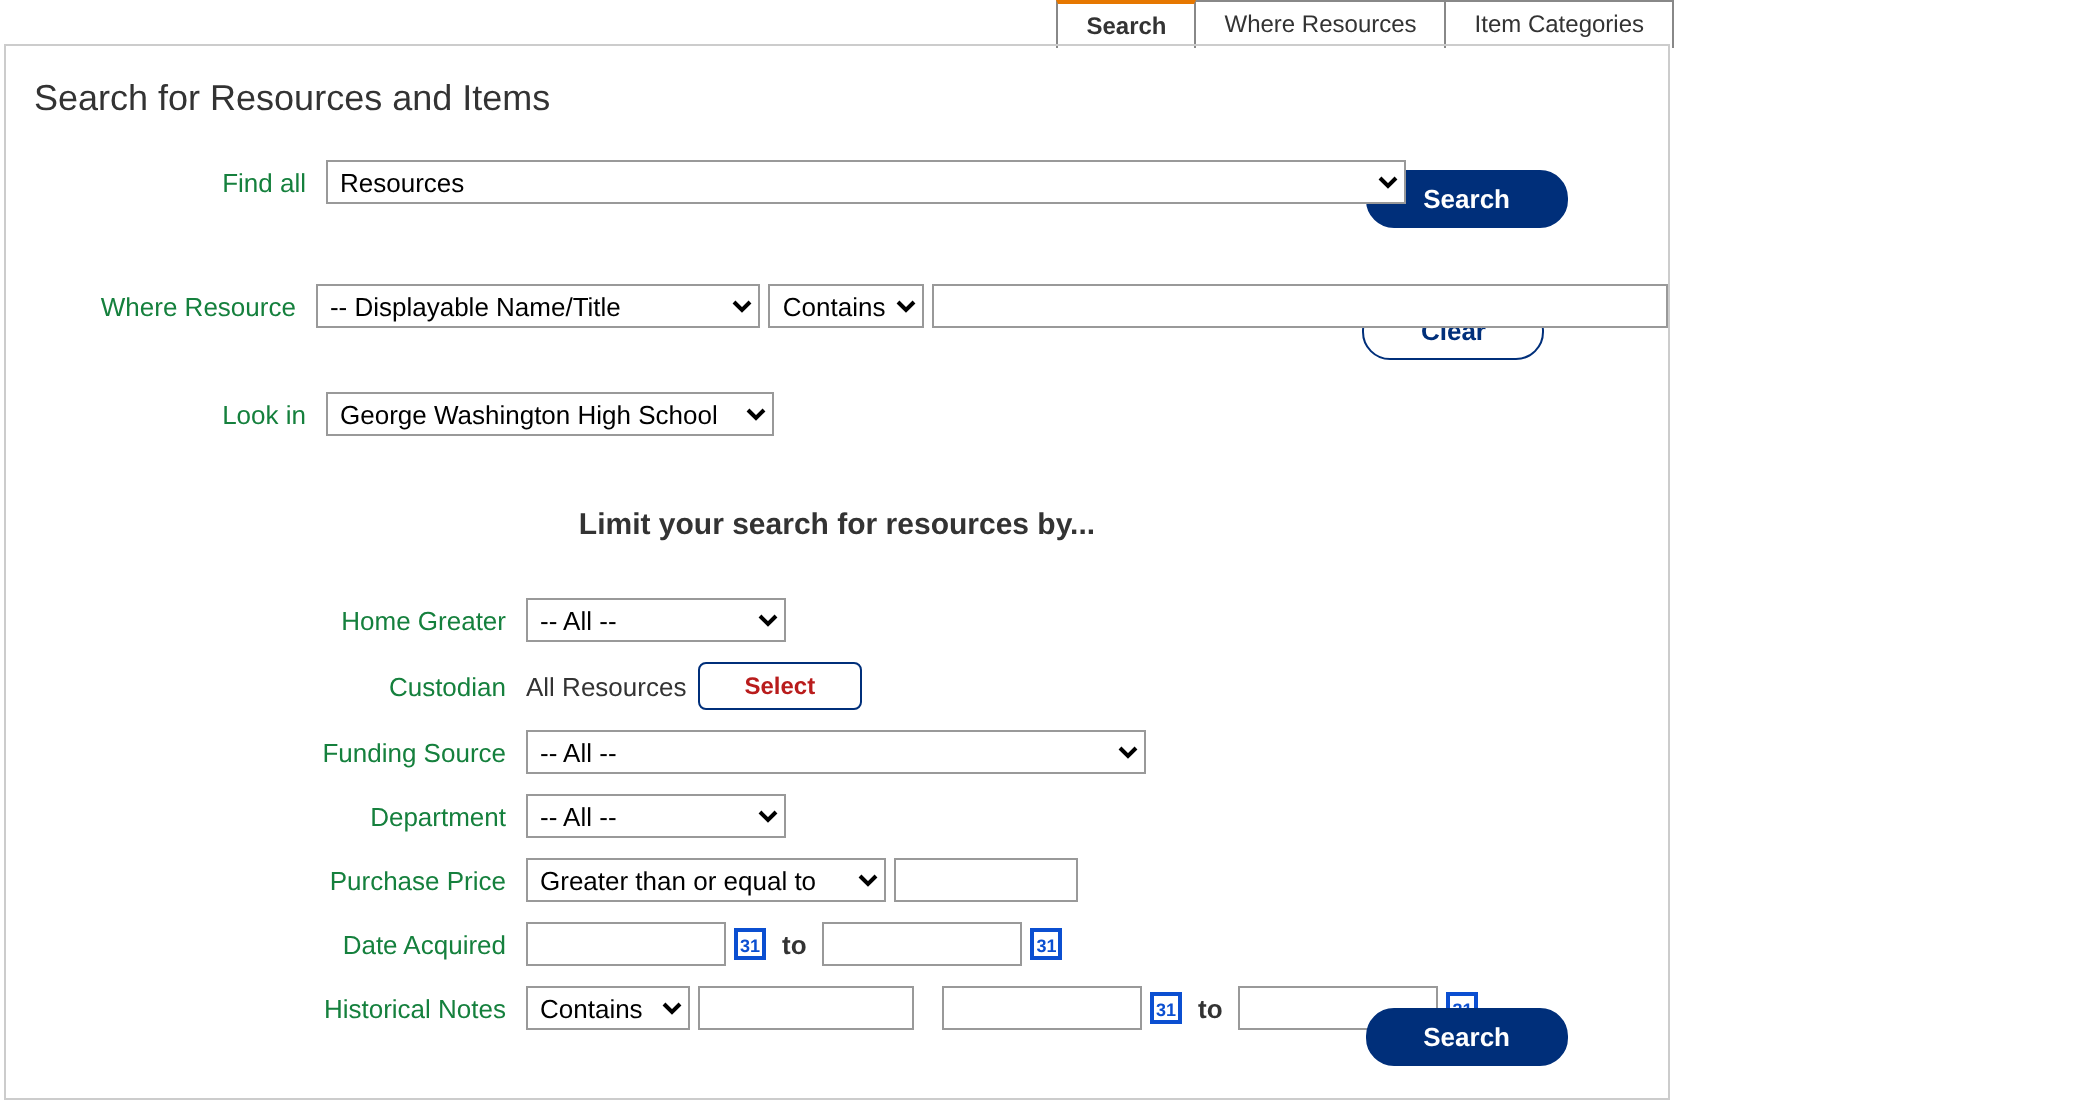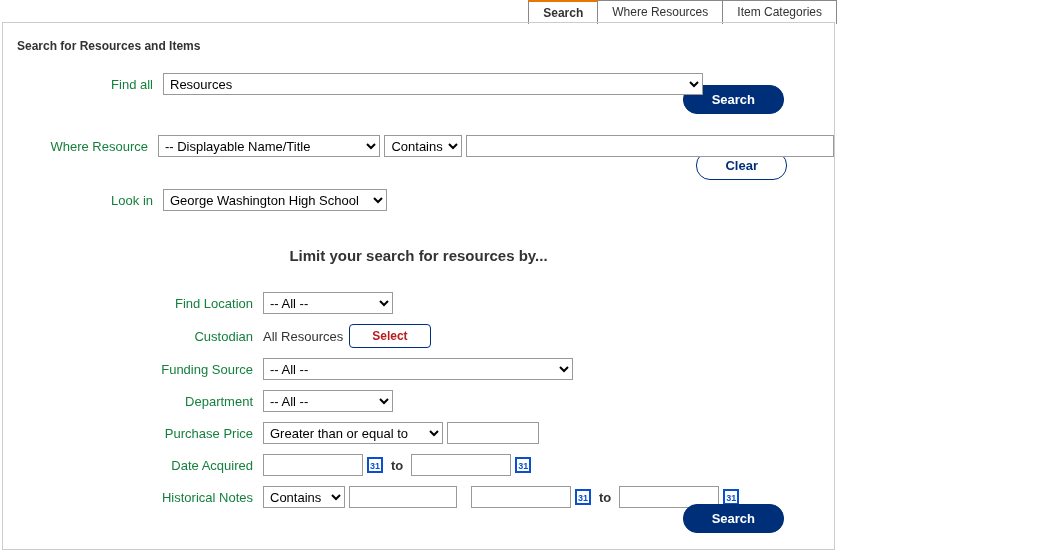--- a/index.html
+++ b/index.html
@@ -40,22 +40,22 @@
   
   .main-box {
     position: absolute;
     left: 2px;
     top: 22px;
     right: 2px;
     bottom: 4px;
     border: 1px solid #ccc;
   }
   .page-title {
-    font-size: 12px;
-    font-weight: bold;
+    font-size: 18px;
+    font-weight: normal;
     padding: 16px 0 20px 14px;
   }
   .form-area {
     position: relative;
     padding-left: 0;
   }
   .row {
     display: flex;
     align-items: center;
     margin-bottom: 20px;
@@ -118,21 +118,21 @@
     font-size: 12px;
     cursor: pointer;
   }
   .search-btn-top {
     position: absolute;
     right: 50px;
     top: 62px;
   }
   .clear-btn {
     position: absolute;
-    right: 47px;
+    right: 62px;
     top: 128px;
   }
   .search-btn-bottom {
     position: absolute;
     right: 50px;
     bottom: 16px;
   }
 
   .section-title {
     font-size: 15px;
@@ -221,21 +221,21 @@
           <option>George Washington High School</option>
         </select>
       </div>
     </div>
 
     <div class="section-title">Limit your search for resources by...</div>
 
     <div class="limit">
 
       <div class="row">
-        <div class="label-col">Find Location</div>
+        <div class="label-col">Home Greater</div>
         <select class="sel-home">
           <option>-- All --</option>
         </select>
       </div>
 
       <div class="row">
         <div class="label-col">Custodian</div>
         <span class="cust-value">All Resources</span>
         <button class="btn-select">Select</button>
       </div>

